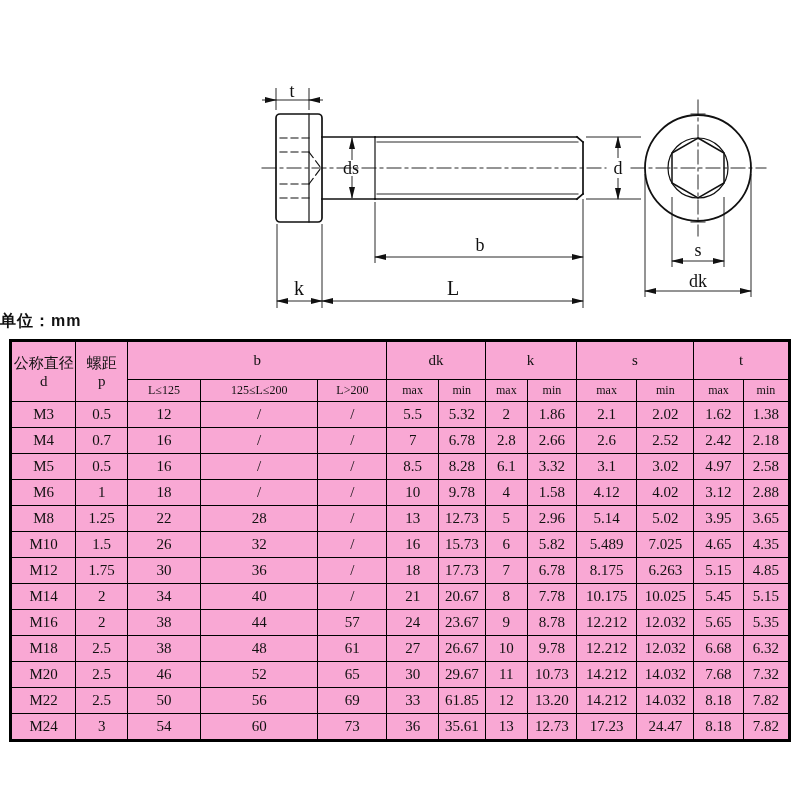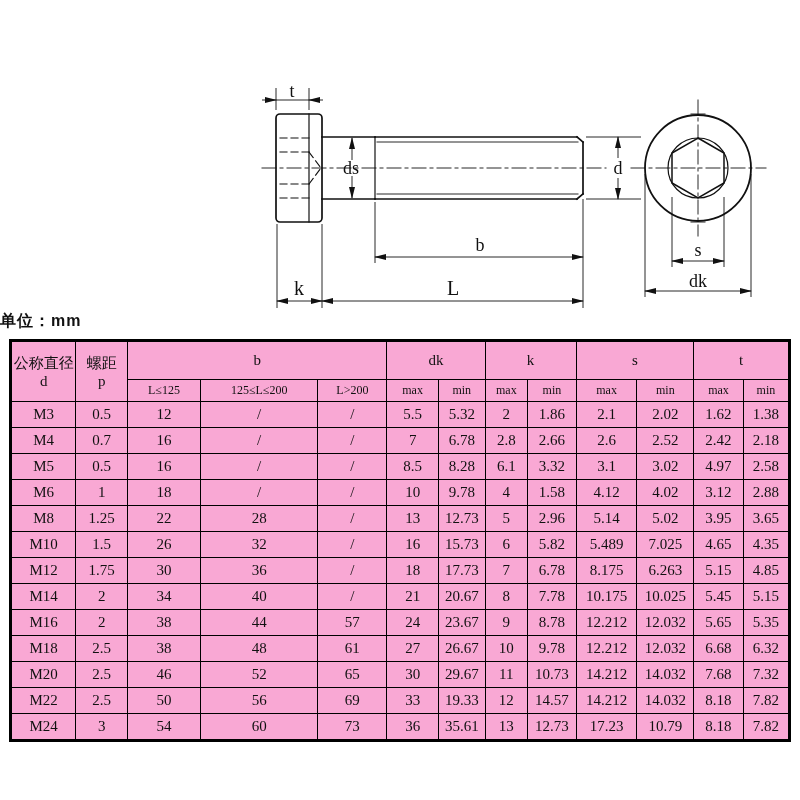--- a/index.html
+++ b/index.html
@@ -340,39 +340,39 @@
           <td>7.68</td>
           <td>7.32</td>
         </tr>
         <tr>
           <td>M22</td>
           <td>2.5</td>
           <td>50</td>
           <td>56</td>
           <td>69</td>
           <td>33</td>
-          <td>19.33</td>
+          <td>61.85</td>
           <td>12</td>
-          <td>14.57</td>
+          <td>13.20</td>
           <td>14.212</td>
           <td>14.032</td>
           <td>8.18</td>
           <td>7.82</td>
         </tr>
         <tr>
           <td>M24</td>
           <td>3</td>
           <td>54</td>
           <td>60</td>
           <td>73</td>
           <td>36</td>
           <td>35.61</td>
           <td>13</td>
           <td>12.73</td>
           <td>17.23</td>
-          <td>10.79</td>
+          <td>24.47</td>
           <td>8.18</td>
           <td>7.82</td>
         </tr>
       </tbody>
   </table>
 
 </div>
 
 </body></html>

